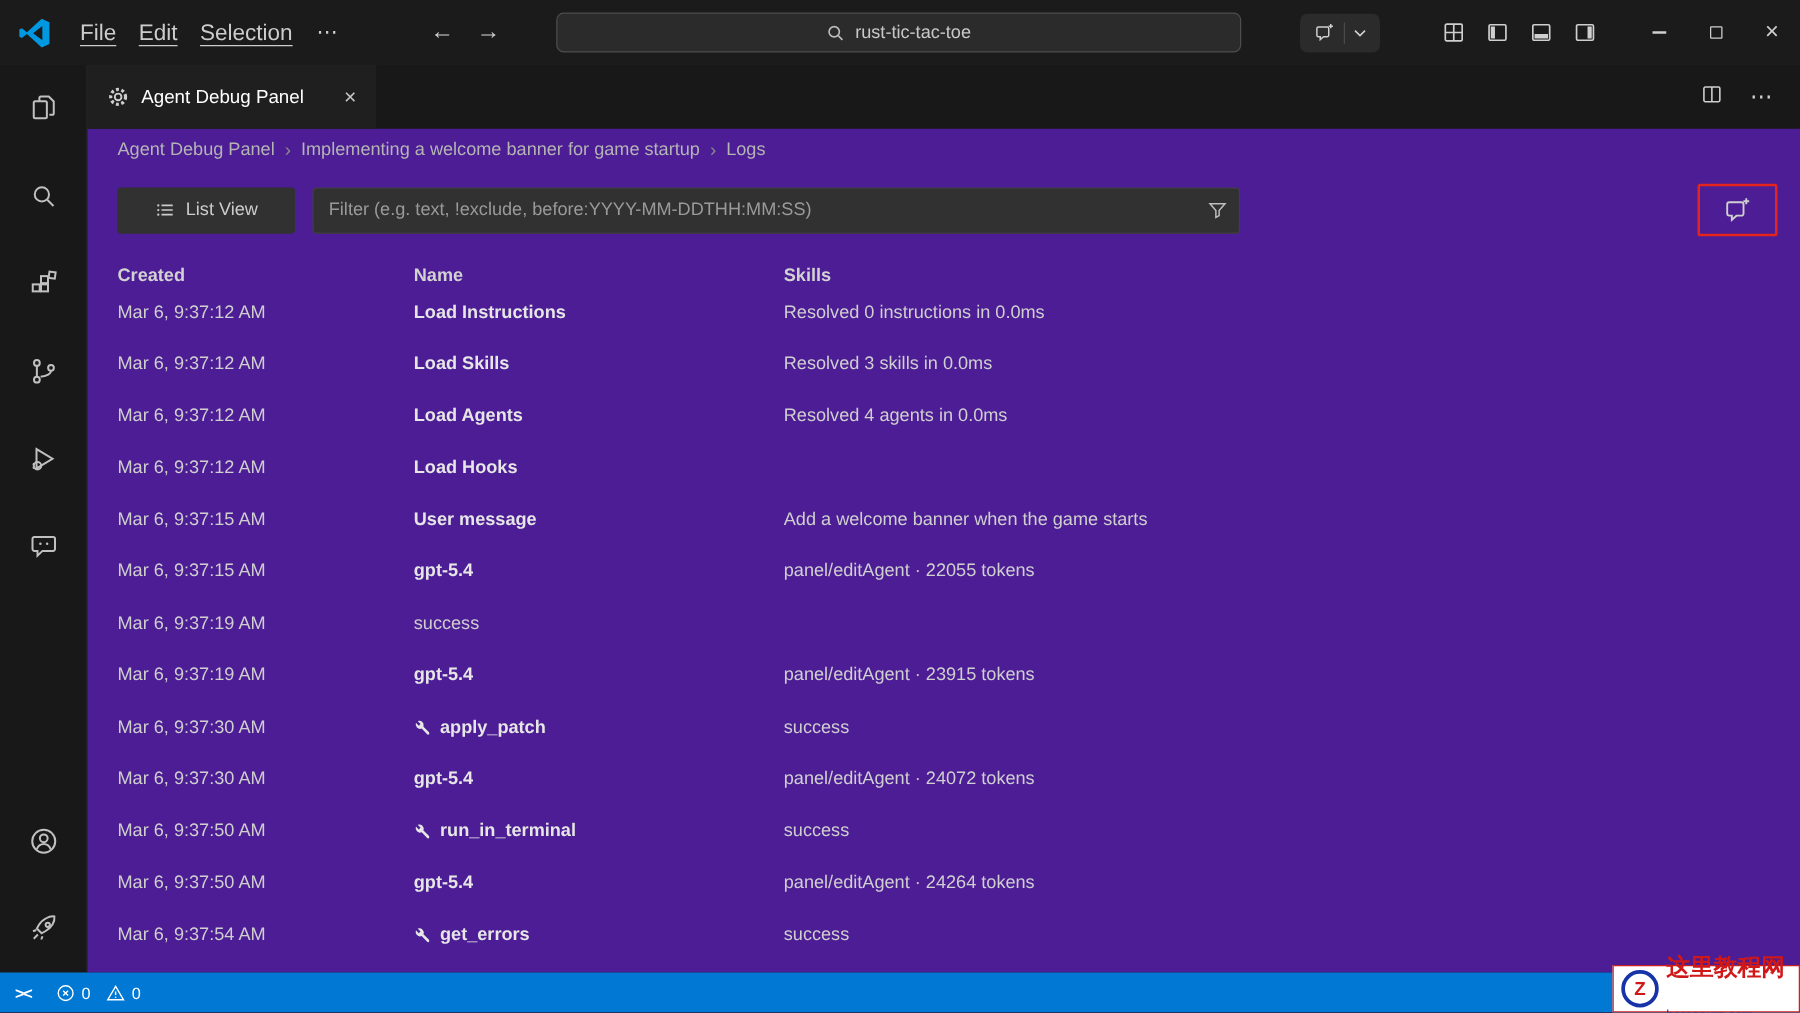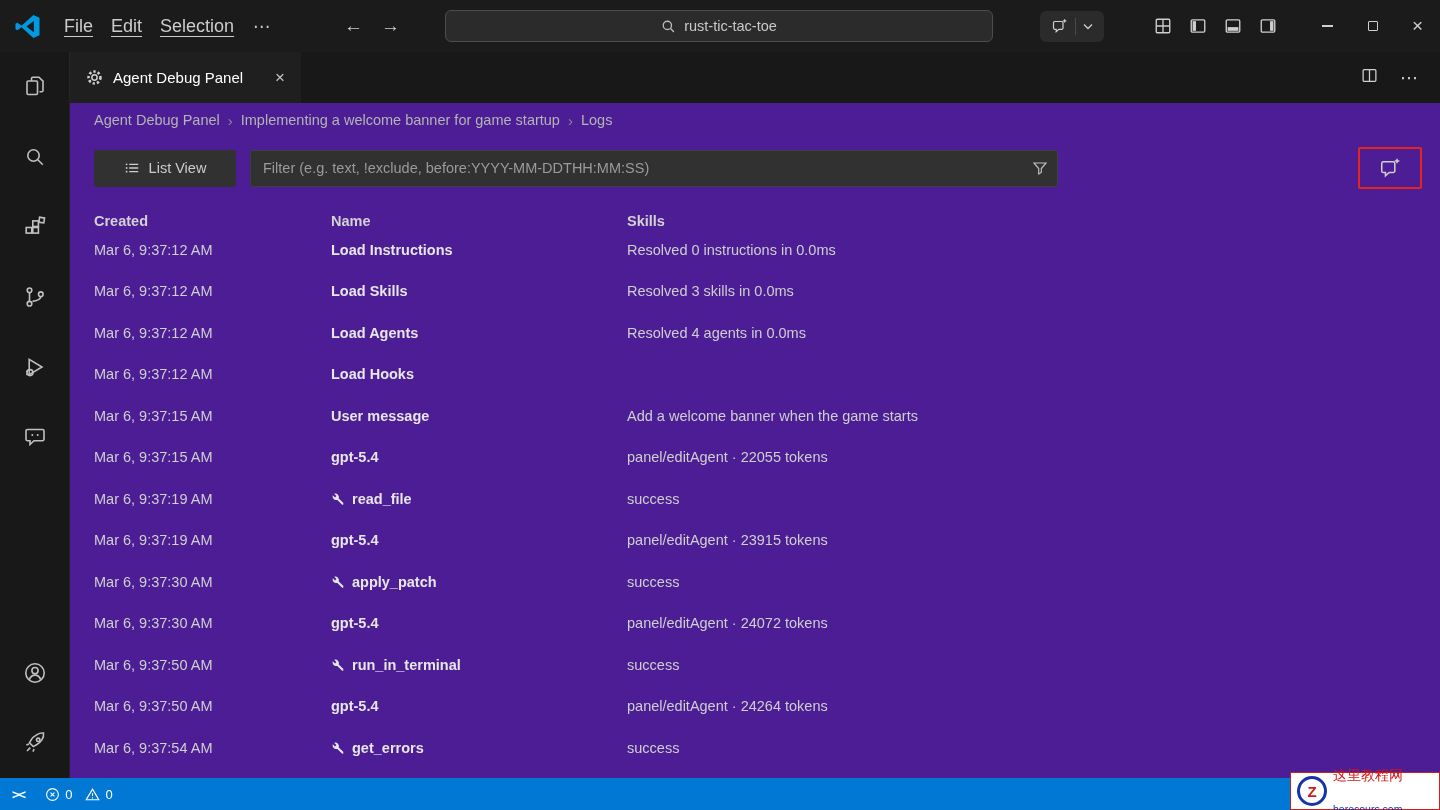--- a/index.html
+++ b/index.html
@@ -43,21 +43,21 @@
   .tab-actions { margin-left:auto; display:flex; align-items:center; gap:22px; padding-right:22px; color:#cfcfcf; }
   .tab-more { font-size:18px; }
 
   .breadcrumb { height:34px; display:flex; align-items:center; gap:8px; padding-left:24px; font-size:14.5px; color:#b4b4b4; flex:0 0 34px; }
   .bc-sep { color:#8b8b8b; font-size:15px; }
 
   .panel { flex:1; padding:10px 18px 0 24px; overflow:hidden; display:flex; flex-direction:column; }
   .toolbar { display:flex; align-items:center; gap:14px; height:42px; flex:0 0 42px; }
   .listview-btn { height:37px; width:142px; background:#313131; border:none; border-radius:3px; color:#cccccc;
     font-size:14.5px; display:flex; align-items:center; justify-content:center; gap:9px; font-family:inherit; }
-  .filter-wrap { position:relative; width:808px; height:37px; }
+  .filter-wrap { position:relative; width:742px; height:37px; }
   .filter-input { width:100%; height:100%; background:#313131; border:1px solid #3f3f3f; border-radius:3px;
     color:#cccccc; font-size:14.5px; padding:0 34px 0 12px; font-family:inherit; outline:none; }
   .filter-input::placeholder { color:#9a9a9a; }
   .filter-icon { position:absolute; right:10px; top:10px; }
   .toolbar-spacer { flex:1; }
   .chat-btn { width:64px; height:42px; background:transparent; border:2px solid var(--annotation,#e5241d); border-radius:2px;
     display:flex; align-items:center; justify-content:center; }
 
   .table-header { display:grid; grid-template-columns:237px 296px 1fr; margin-top:24px; font-size:14.5px;
     font-weight:600; color:#d2d2d2; flex:0 0 auto; }
@@ -75,21 +75,21 @@
   .remote { padding:0 12px 0 12px; font-weight:700; letter-spacing:-1px; font-size:13px; }
   .problems { display:flex; align-items:center; gap:5px; padding:0 8px; }
   .problems .cnt { margin-right:8px; }
 
   
   .watermark { position:absolute; right:0; bottom:0; width:150px; height:38px; background:#ffffff;
     border:1px solid #cc1f1f; display:flex; align-items:center; gap:6px; padding:2px 6px; z-index:10; }
   .wm-logo { width:30px; height:30px; border-radius:50%; border:3px solid #1733a8; color:#d01818; font-weight:700;
     font-size:15px; display:flex; align-items:center; justify-content:center; flex:0 0 30px; }
   .wm-text { display:flex; flex-direction:column; line-height:1.15; }
-  .wm-title { color:#d01818; font-weight:400; font-size:14px; white-space:nowrap; }
+  .wm-title { color:#d01818; font-weight:700; font-size:19px; white-space:nowrap; }
   .wm-domain { color:#1733a8; font-size:10.5px;margin-top:20px; }
 </style>
 </head>
 <body>
 
 <div class="window">
 
   <header class="titlebar">
     <div class="tb-left">
       <svg class="vscode-logo" viewBox="0 0 24 24">
@@ -335,28 +335,20 @@
             <div class="log-row">
     <span class="cell created">Mar 6, 9:37:15 AM</span>
     <span class="cell name">
 
       <span class="name-text">gpt-5.4</span>
     </span>
     <span class="cell details">panel/editAgent · 22055 tokens</span>
   </div>
             <div class="log-row">
     <span class="cell created">Mar 6, 9:37:19 AM</span>
-    <span class="cell name">
-      <span class="tool-ic show">
-        <svg width="14" height="14" viewBox="0 0 16 16">
-          <path fill="#e6e6e6" d="M14.2 12.6 8.9 7.3a4.1 4.1 0 0 0-5.3-5.2l2.6 2.6-1.6 1.6L2 3.7a4.1 4.1 0 0 0 5.2 5.3l5.3 5.3a1 1 0 0 0 1.7-.7 1 1 0 0 0-.3-.7z"></path>
-        </svg>
-      </span>
-      <span class="name-text">read_file</span>
-    </span>
     <span class="cell details">success</span>
   </div>
             <div class="log-row">
     <span class="cell created">Mar 6, 9:37:19 AM</span>
     <span class="cell name">
 
       <span class="name-text">gpt-5.4</span>
     </span>
     <span class="cell details">panel/editAgent · 23915 tokens</span>
   </div>

